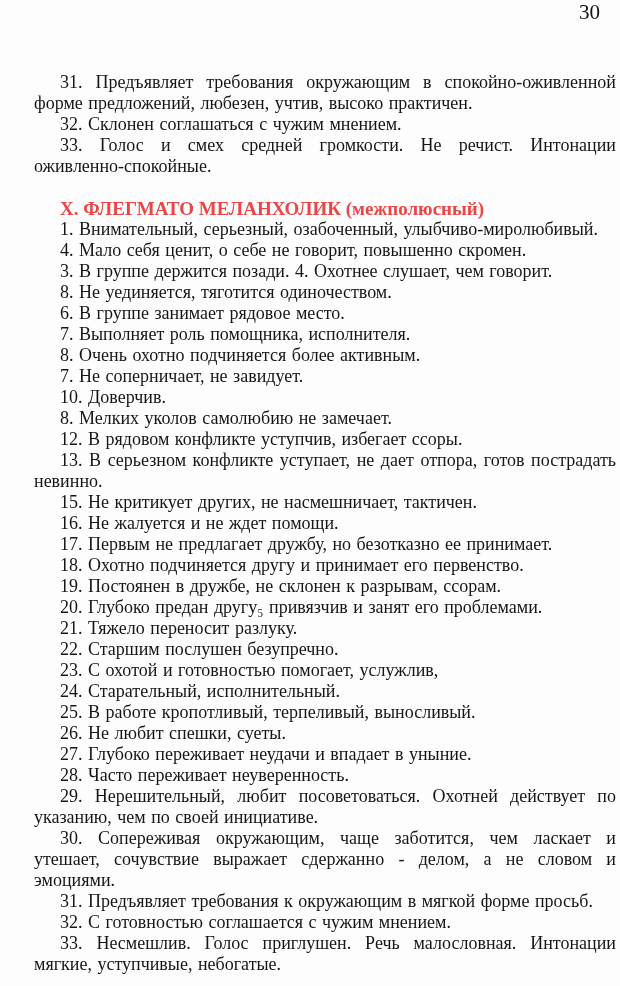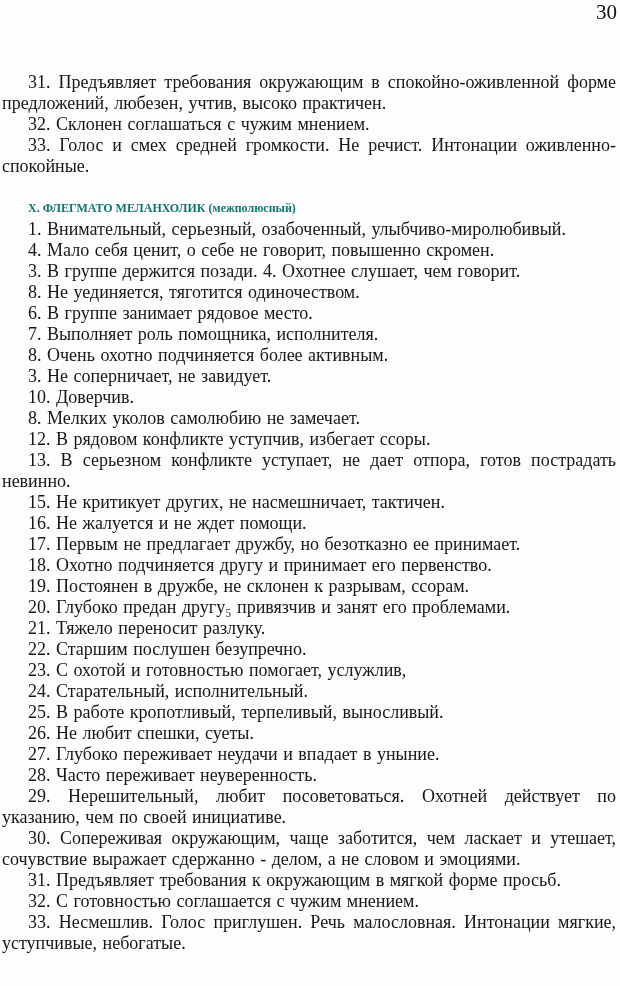--- a/index.html
+++ b/index.html
@@ -12,43 +12,44 @@
     position: relative;
     width: 620px;
     height: 986px;
     background: #fdfdfd;
     color: #161616;
     overflow: hidden;
   }
   .page-number {
     position: absolute;
     top: 0px;
-    right: 3px;
+    right: 20px;
     font-size: 21px;
     line-height: 24px;
     color: #111111;
   }
   .content {
     padding: 72px 4px 0 2px;
+    margin-left: 32px;
   }
   .para {
     margin: 0;
     font-size: 18px;
     line-height: 21px;
     text-align: justify;
     text-indent: 26px;
     word-spacing: 1px;
   }
   .heading {
     margin: 21px 0 0 0;
-    font-size: 12px;
+    font-size: 19px;
     line-height: 21px;
     font-weight: bold;
     text-indent: 26px;
-    color: #0f766e;
+    color: #ef4444;
   }
 </style>
 </head>
 <body>
 
 <div class="page">
   <div class="page-number">30</div>
   <div class="content">
 
     <p class="para">31. Предъявляет требования окружающим в спокойно-оживленной форме предложений, любезен, учтив, высоко практичен.</p>
@@ -57,21 +58,21 @@
 
     <h2 class="heading">Х. ФЛЕГМАТО МЕЛАНХОЛИК (межполюсный)</h2>
 
     <p class="para">1. Внимательный, серьезный, озабоченный, улыбчиво-миролюбивый.</p>
     <p class="para">4. Мало себя ценит, о себе не говорит, повышенно скромен.</p>
     <p class="para">3. В группе держится позади. 4. Охотнее слушает, чем говорит.</p>
     <p class="para">8. Не уединяется, тяготится одиночеством.</p>
     <p class="para">6. В группе занимает рядовое место.</p>
     <p class="para">7. Выполняет роль помощника, исполнителя.</p>
     <p class="para">8. Очень охотно подчиняется более активным.</p>
-    <p class="para">3. Не соперничает, не завидует.</p>
+    <p class="para">7. Не соперничает, не завидует.</p>
     <p class="para">10. Доверчив.</p>
     <p class="para">8. Мелких уколов самолюбию не замечает.</p>
     <p class="para">12. В рядовом конфликте уступчив, избегает ссоры.</p>
     <p class="para">13. В серьезном конфликте уступает, не дает отпора, готов пострадать невинно.</p>
     <p class="para">15. Не критикует других, не насмешничает, тактичен.</p>
     <p class="para">16. Не жалуется и не ждет помощи.</p>
     <p class="para">17. Первым не предлагает дружбу, но безотказно ее принимает.</p>
     <p class="para">18. Охотно подчиняется другу и принимает его первенство.</p>
     <p class="para">19. Постоянен в дружбе, не склонен к разрывам, ссорам.</p>
     <p class="para">20. Глубоко предан другу₅ привязчив и занят его проблемами.</p>

